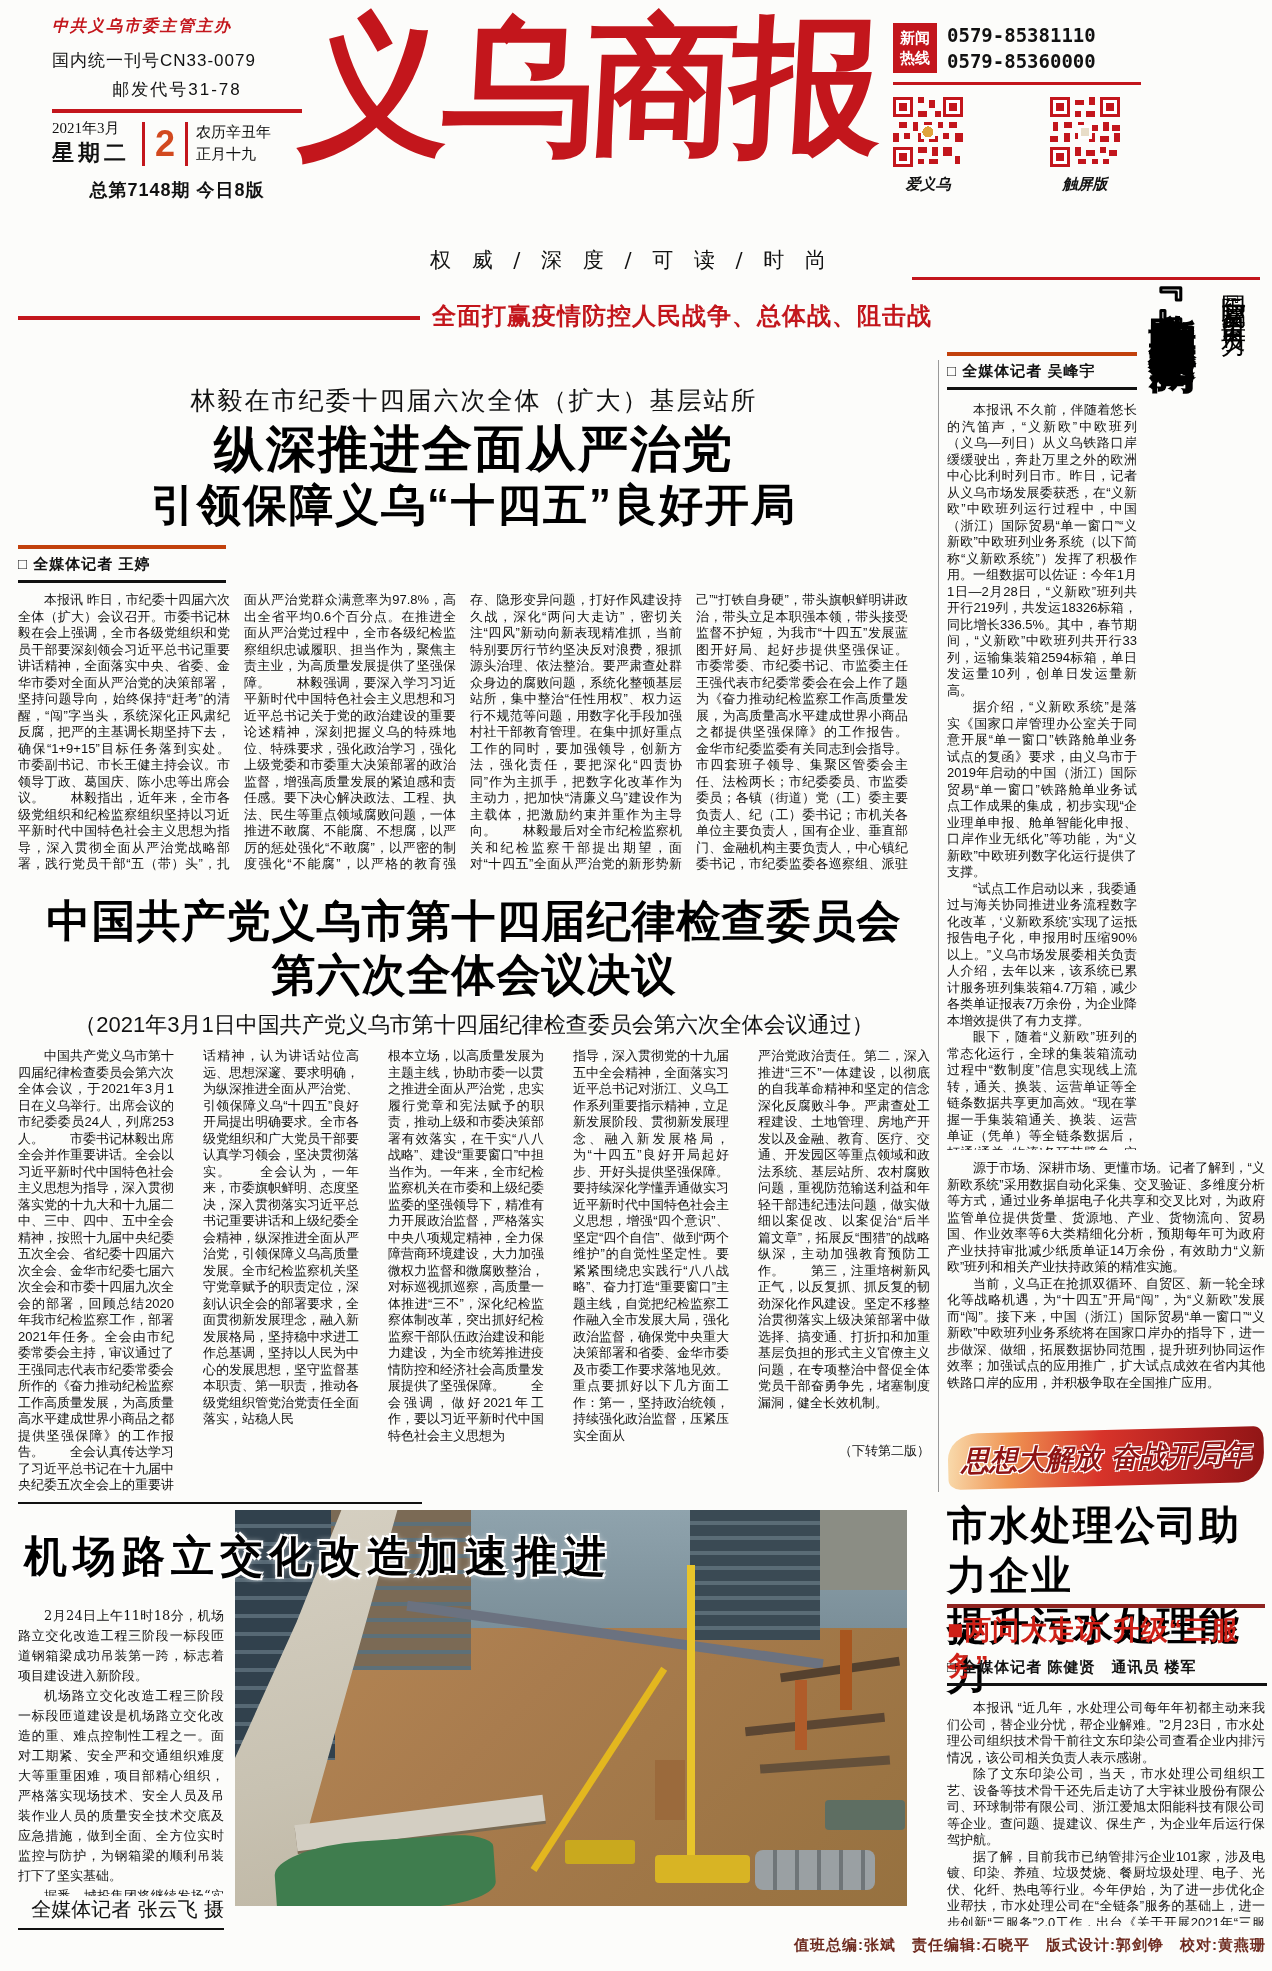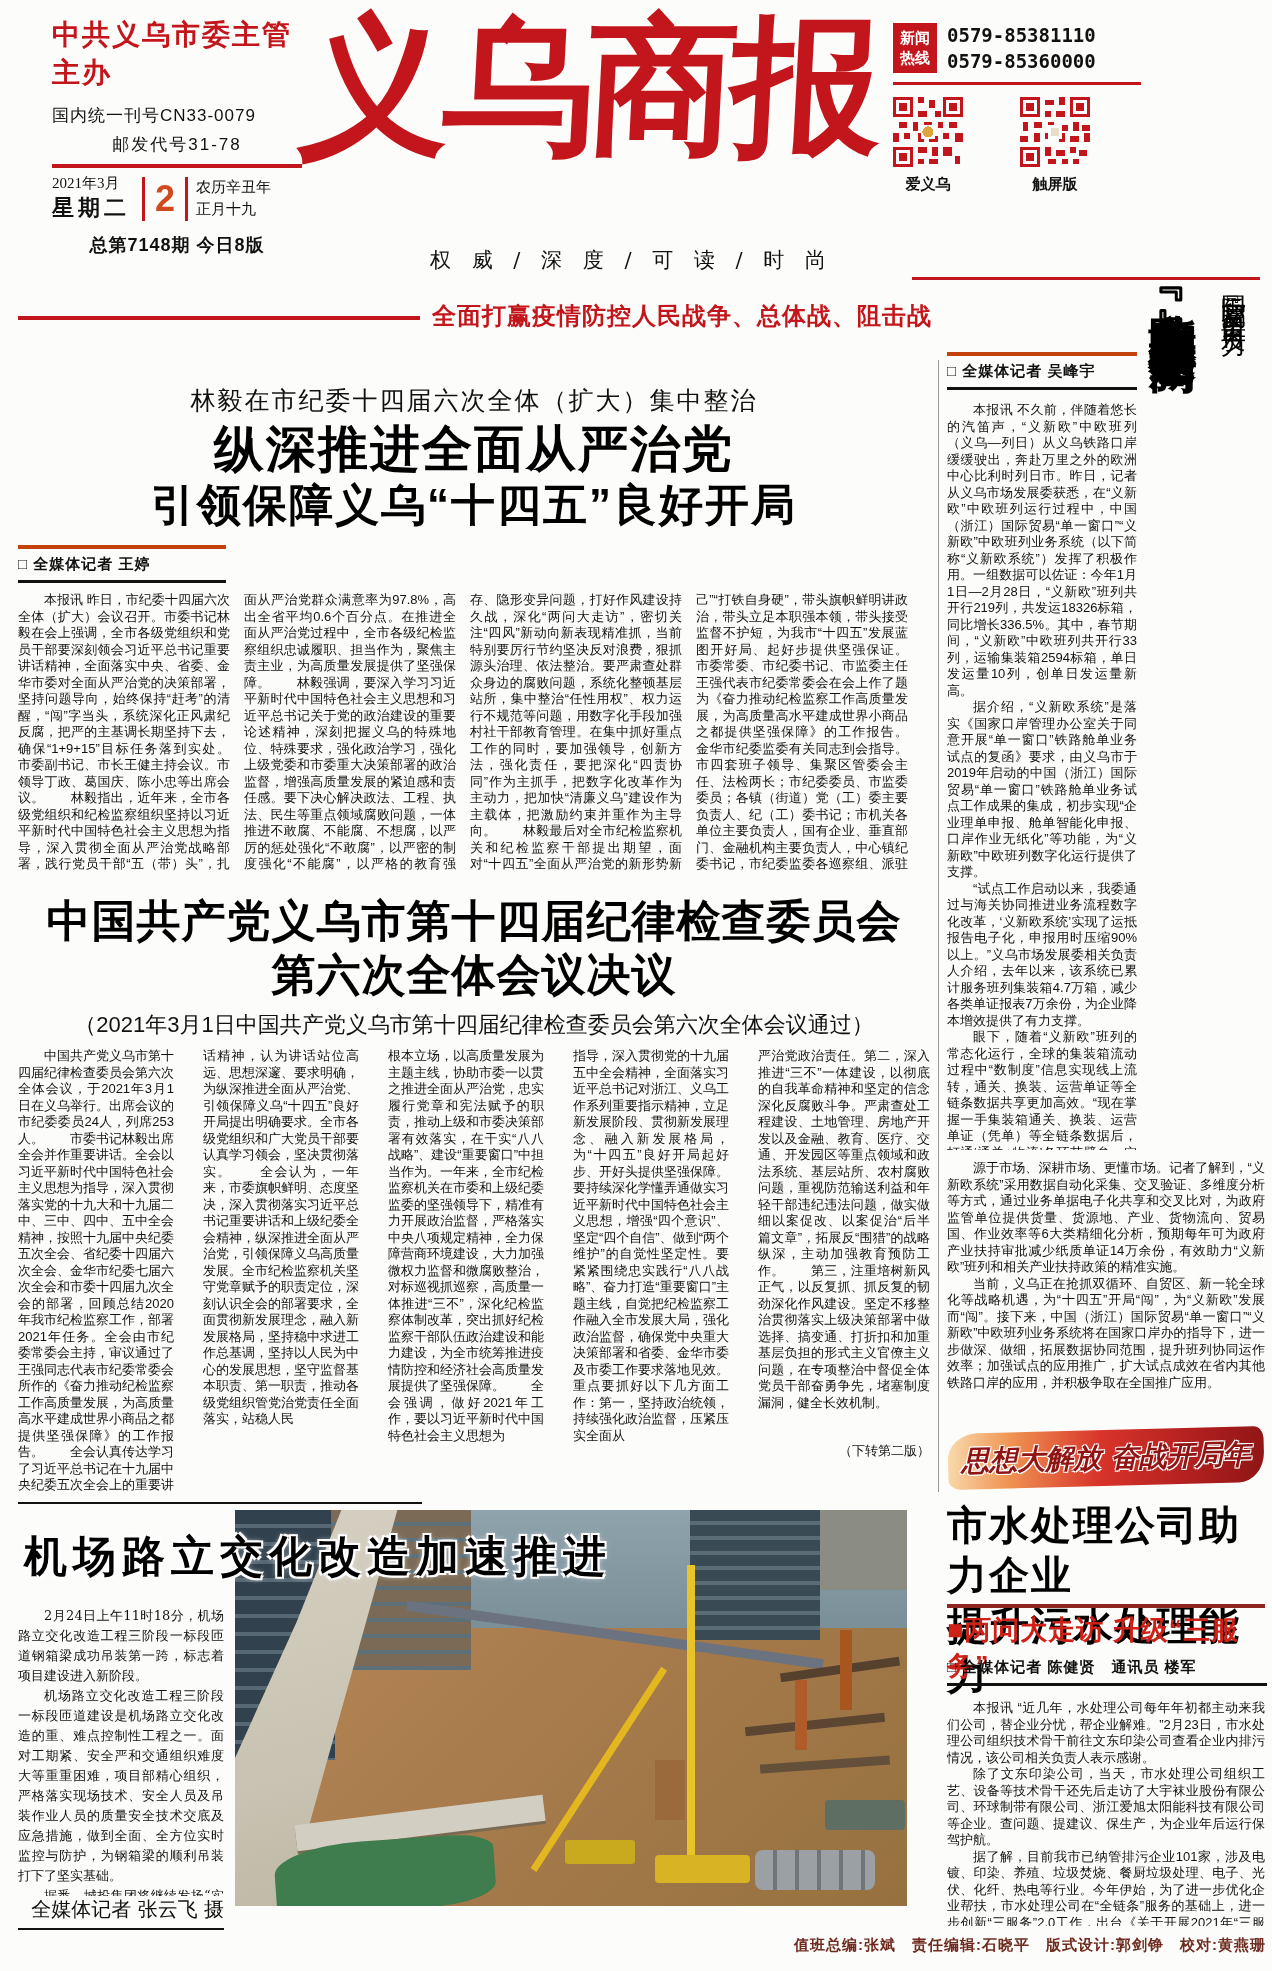--- a/index.html
+++ b/index.html
@@ -16,21 +16,21 @@
   p{margin:0;text-indent:2em;}
   .vert{writing-mode:vertical-rl;text-orientation:upright;}
   .headline{font-weight:bold;letter-spacing:2px;color:#000;}
   .qr{display:block;}
   .photo-shape{position:absolute;}
 </style>
 </head>
 <body>
 
 <div class="abs" style="left:52px;top:16px;width:250px;">
-  <div class="red" style="font-size:28px;font-weight:bold;letter-spacing:2px;">中共义乌市委主管主办</div>
+  <div class="red" style="font-size:16px;font-weight:bold;letter-spacing:2px;font-style:italic;">中共义乌市委主管主办</div>
   <div style="font-size:17px;margin-top:12px;letter-spacing:1px;">国内统一刊号CN33-0079</div>
   <div style="font-size:17px;margin-top:6px;letter-spacing:2px;text-align:center;">邮发代号31-78</div>
   <div class="rule" style="height:4px;margin-top:8px;"></div>
   <div style="display:flex;align-items:center;margin-top:6px;">
     <div style="padding-right:12px;font-family:Liberation Serif, serif;">
       <div style="font-size:15px;">2021年3月</div>
       <div style="font-size:22px;font-weight:bold;letter-spacing:4px;">星期二</div>
     </div>
     <div style="width:3px;height:44px;background:#c3161c;"></div>
     <div style="font-size:36px;font-weight:bold;color:#d2491f;padding:0 10px;">2</div>
@@ -51,21 +51,21 @@
     <div style="background:#c3161c;color:#fff;font-size:15px;font-weight:bold;padding:5px 7px;line-height:20px;">
       <div>新闻</div>
       <div>热线</div>
     </div>
     <div style="margin-left:10px;font-family:'DejaVu Sans Mono',monospace;font-size:19px;font-weight:bold;line-height:26px;">
       <div>0579-85381110</div>
       <div>0579-85360000</div>
     </div>
   </div>
   <div class="rule" style="height:3px;width:248px;margin-top:8px;"></div>
-  <div style="display:flex;gap:57px;margin-top:12px;">
+  <div style="display:flex;gap:87px;margin-top:12px;font-style:italic;">
     <div>
       <svg class="qr" width="70" height="70" viewBox="0 0 25 25" shape-rendering="crispEdges">
         <g fill="#c3161c">
           <rect x="0" y="0" width="7" height="7"></rect>
             <rect x="18" y="0" width="7" height="7"></rect>
             <rect x="0" y="18" width="7" height="7"></rect>
           <rect x="9" y="0" width="2" height="2"></rect>
             <rect x="13" y="1" width="2" height="3"></rect>
             <rect x="9" y="5" width="3" height="2"></rect>
           <rect x="15" y="5" width="2" height="2"></rect>
@@ -140,21 +140,21 @@
       <div style="font-size:15px;font-weight:bold;text-align:center;margin-top:8px;">触屏版</div>
     </div>
   </div>
 </div>
 
 <div class="abs" style="left:430px;top:246px;width:480px;font-size:21px;letter-spacing:7px;font-family:'DejaVu Serif',serif;">权 威 / 深 度 / 可 读 / 时 尚</div>
 <div class="abs rule" style="left:912px;top:277px;width:348px;height:3px;"></div>
 <div class="abs rule" style="left:18px;top:316px;width:402px;height:4px;"></div>
 <div class="abs red" style="left:432px;top:300px;width:500px;font-size:24px;font-weight:bold;letter-spacing:1px;">全面打赢疫情防控人民战争、总体战、阻击战</div>
 
-<div class="abs" style="left:18px;top:384px;width:912px;text-align:center;font-size:25px;letter-spacing:2px;">林毅在市纪委十四届六次全体（扩大）集中整治</div>
+<div class="abs" style="left:18px;top:384px;width:912px;text-align:center;font-size:25px;letter-spacing:2px;">林毅在市纪委十四届六次全体（扩大）基层站所</div>
 <div class="abs headline" style="left:18px;top:416px;width:912px;text-align:center;font-size:50px;">纵深推进全面从严治党</div>
 <div class="abs headline" style="left:18px;top:476px;width:912px;text-align:center;font-size:44px;">引领保障义乌“十四五”良好开局</div>
 <div class="abs byline" style="left:18px;top:545px;width:206px;">□ 全媒体记者 王婷</div>
 <div class="abs" style="left:18px;top:592px;width:912px;display:flex;gap:14px;">
   <div class="col jtext" style="width:212px;height:282px;">本报讯 昨日，市纪委十四届六次全体（扩大）会议召开。市委书记林毅在会上强调，全市各级党组织和党员干部要深刻领会习近平总书记重要讲话精神，全面落实中央、省委、金华市委对全面从严治党的决策部署，坚持问题导向，始终保持“赶考”的清醒，“闯”字当头，系统深化正风肃纪反腐，把严的主基调长期坚持下去，确保“1+9+15”目标任务落到实处。　　市委副书记、市长王健主持会议。市领导丁政、葛国庆、陈小忠等出席会议。　　林毅指出，近年来，全市各级党组织和纪检监察组织坚持以习近平新时代中国特色社会主义思想为指导，深入贯彻全面从严治党战略部署，践行党员干部“五（带）头”，扎实推进党风廉政建设和反腐败斗争，“清廉义乌”建设取得了较好成效。2020年，义乌在金华市“两个责任”考核中取得主体责任第一、监督责任一“双第一”的优异成绩，全市全</div>
   <div class="col jtext" style="width:212px;height:282px;text-indent:0;">面从严治党群众满意率为97.8%，高出全省平均0.6个百分点。在推进全面从严治党过程中，全市各级纪检监察组织忠诚履职、担当作为，聚焦主责主业，为高质量发展提供了坚强保障。　　林毅强调，要深入学习习近平新时代中国特色社会主义思想和习近平总书记关于党的政治建设的重要论述精神，深刻把握义乌的特殊地位、特殊要求，强化政治学习，强化上级党委和市委重大决策部署的政治监督，增强高质量发展的紧迫感和责任感。要下决心解决政法、工程、执法、民生等重点领域腐败问题，一体推进不敢腐、不能腐、不想腐，以严厉的惩处强化“不敢腐”，以严密的制度强化“不能腐”，以严格的教育强化“不想腐”。要下大力纠治“四风”顽疾，紧盯享乐主义、奢靡之风的残</div>
   <div class="col jtext" style="width:212px;height:282px;text-indent:0;">存、隐形变异问题，打好作风建设持久战，深化“两问大走访”，密切关注“四风”新动向新表现精准抓，当前特别要厉行节约坚决反对浪费，狠抓源头治理、依法整治。要严肃查处群众身边的腐败问题，系统化整顿基层站所，集中整治“任性用权”、权力运行不规范等问题，用数字化手段加强村社干部教育管理。在集中抓好重点工作的同时，要加强领导，创新方法，强化责任，要把深化“四责协同”作为主抓手，把数字化改革作为主动力，把加快“清廉义乌”建设作为主载体，把激励约束并重作为主导向。　　林毅最后对全市纪检监察机关和纪检监察干部提出期望，面对“十四五”全面从严治党的新形势新任务，各级纪检监察干部责任更重、使命更艰巨，要做到“正人先正</div>
   <div class="col jtext" style="width:212px;height:282px;text-indent:0;">己”“打铁自身硬”，带头旗帜鲜明讲政治，带头立足本职强本领，带头接受监督不护短，为我市“十四五”发展蓝图开好局、起好步提供坚强保证。　　市委常委、市纪委书记、市监委主任王强代表市纪委常委会在会上作了题为《奋力推动纪检监察工作高质量发展，为高质量高水平建成世界小商品之都提供坚强保障》的工作报告。　　金华市纪委监委有关同志到会指导。市四套班子领导、集聚区管委会主任、法检两长；市纪委委员、市监委委员；各镇（街道）党（工）委主要负责人、纪（工）委书记；市机关各单位主要负责人，国有企业、垂直部门、金融机构主要负责人，中心镇纪委书记，市纪委监委各巡察组、派驻纪检监察组全体干部等参加会议；工商联、部分“两代表一委员”列席，在主会场参加会议。</div>
 </div>
 

